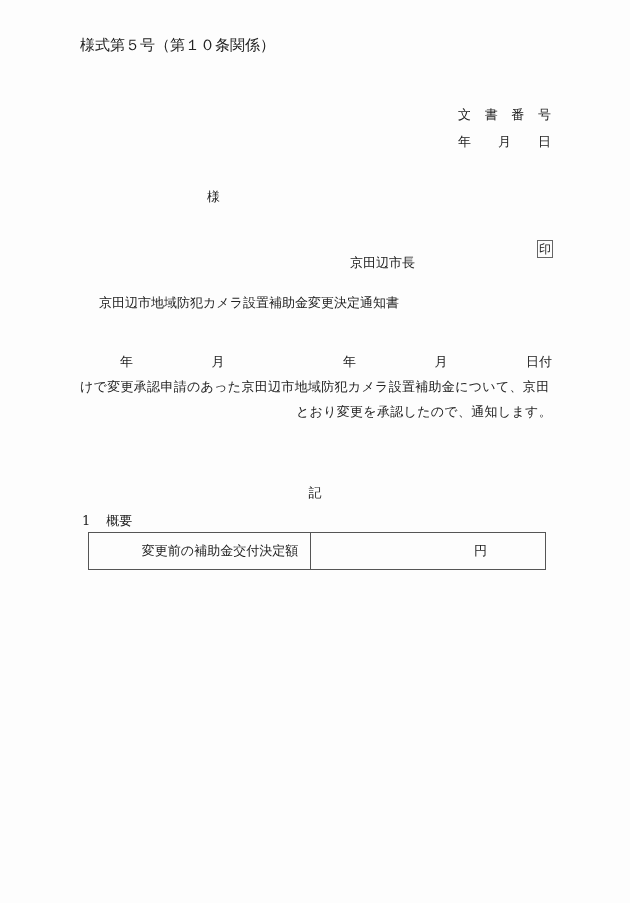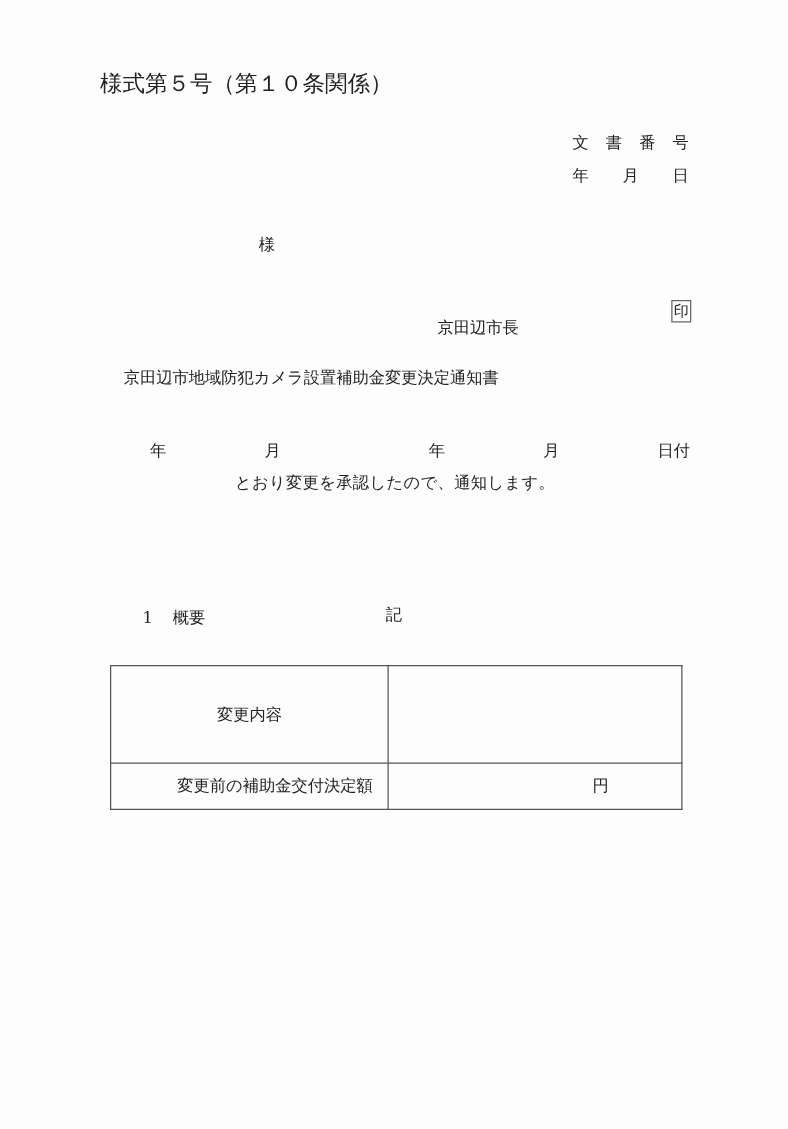--- a/index.html
+++ b/index.html
@@ -6,35 +6,35 @@
     body {
       width: 630px; height: 903px;
       background: #fdfdfd;
       position: relative;
       overflow: hidden;
       font-family: "DejaVu Serif", "Liberation Serif", serif;
       color: #222;
       font-size: 13px;
     }
     .abs { position: absolute; white-space: nowrap; line-height: 1; }
-    .form-no { left: 80px; top: 59px; font-size: 18px; }
+    .form-no { left: 80px; top: 38px; font-size: 15px; }
     .docnum { left: 458px; top: 108px; width: 93px; display: flex; justify-content: space-between; }
     .date-line { left: 458px; top: 135px; width: 93px; display: flex; justify-content: space-between; }
     .addressee { left: 207px; top: 190px; }
     .sender { left: 350px; top: 256px; }
     .seal {
       left: 537px; top: 240px; width: 14px; height: 16px;
       border: 1px solid #666; font-size: 12px; text-align: center; line-height: 16px;
     }
     .title { left: 0; width: 498px; top: 296px; text-align: center; }
     .para { left: 80px; top: 349px; width: 472px; white-space: normal; line-height: 25px; }
     .para .line { display: flex; justify-content: space-between; height: 25px; }
     .para .line1 span { display: inline-block; }
     .ki { left: 0; width: 630px; top: 486px; text-align: center; }
-    .section { left: 82px; top: 488px; margin-left: 32px; }
+    .section { left: 82px; top: 514px; }
     .section .num { margin-right: 16px; }
     table.summary {
       position: absolute; left: 88px; top: 532px;
       width: 458px; border-collapse: collapse;
     }
     table.summary td { border: 1px solid #555; padding: 0; font-size: 13px; }
     table.summary td.label { width: 180px; text-align: center; }
     table.summary tr.r1 td { height: 77px; }
     table.summary tr.r2 td, table.summary tr.r3 td { height: 36px; padding-left: 41px; }
     table.summary td.yen { text-align: right; padding-right: 58px; }
@@ -65,35 +65,34 @@
 <div class="abs title">京田辺市地域防犯カメラ設置補助金変更決定通知書</div>
 
 <div class="abs para">
   <div class="line line1">
     <span style="margin-left:40px">年</span>
     <span>月</span>
     <span style="margin-left:40px">年</span>
     <span>月</span>
     <span>日付</span>
   </div>
-  <div class="line" style="justify-content:center">
+  <div class="line">
+      <span style="letter-spacing:0.3px">けで変更承認申請のあった京田辺市地域防犯カメラ設置補助金について、京田</span>
+    </div>
+  <div class="line" style="justify-content:flex-end">
       <span style="letter-spacing:0.3px">とおり変更を承認したので、通知します。</span>
     </div>
 </div>
 
 <div class="abs ki">記</div>
 
 <div class="abs section">
   <span class="num">1</span><span>概要</span>
 </div>
 
 <table class="summary">
   <tbody>
-      <tr class="r1">
-    <td class="label">変更内容</td>
-    <td></td>
-  </tr>
   <tr class="r2">
     <td class="label">変更前の補助金交付決定額</td>
     <td class="yen">円</td>
   </tr>
 </tbody>
   </table>
 
 </body></html>

